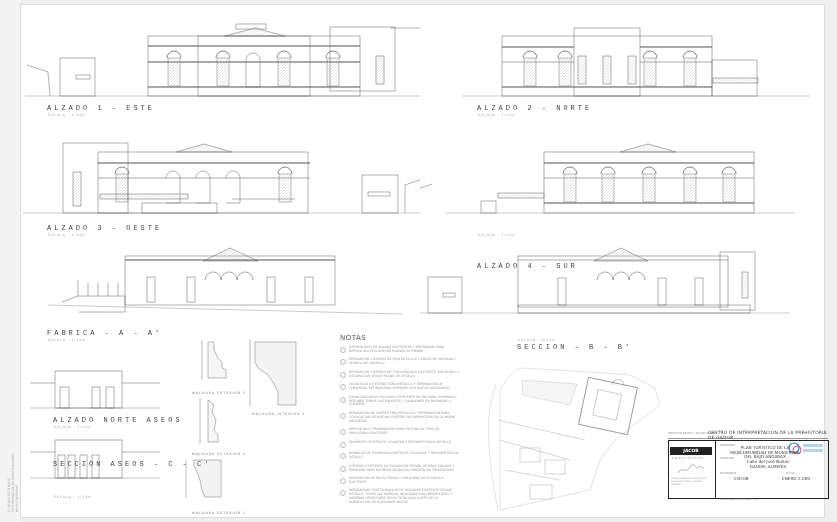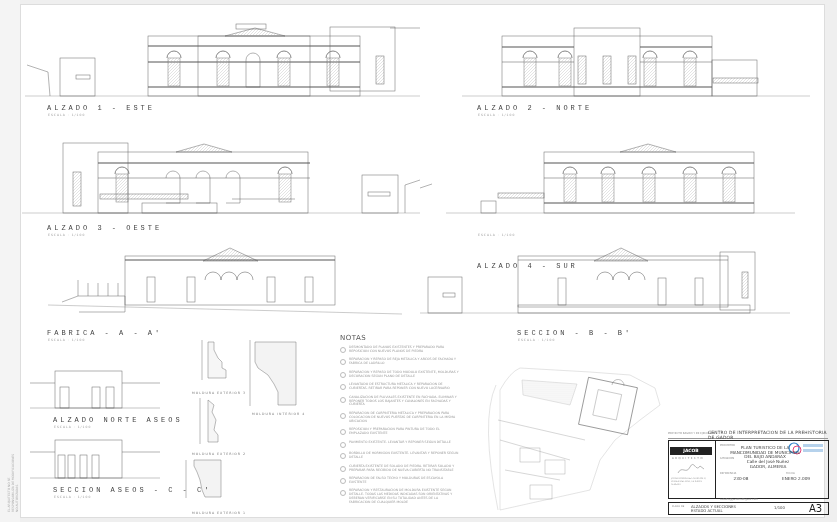--- a/index.html
+++ b/index.html
@@ -225,27 +225,27 @@
 
 <div class="label" style="left:47px;top:224px;">ALZADO 3 - OESTE</div>
 <div class="scale" style="left:48px;top:233px;">ESCALA : 1/100</div>
 
 <div class="label" style="left:477px;top:224px;margin-top:38px;">ALZADO 4 - SUR</div>
 <div class="scale" style="left:478px;top:233px;">ESCALA : 1/100</div>
 
 <div class="label" style="left:47px;top:329px;">FABRICA - A - A'</div>
 <div class="scale" style="left:48px;top:338px;">ESCALA : 1/100</div>
 
-<div class="label" style="left:517px;top:329px;">SECCION - B - B'</div>
+<div class="label" style="left:517px;top:343px;">SECCION - B - B'</div>
 <div class="scale" style="left:518px;top:338px;">ESCALA : 1/100</div>
 
 <div class="label" style="left:53px;top:416px;text-align:right;">ALZADO NORTE ASEOS</div>
 <div class="scale" style="left:54px;top:425px;">ESCALA : 1/100</div>
 
-<div class="label" style="left:53px;top:486px;">SECCION ASEOS - C - C'</div>
+<div class="label" style="left:53px;top:460px;">SECCION ASEOS - C - C'</div>
 <div class="scale" style="left:54px;top:495px;">ESCALA : 1/100</div>
 
 <div class="mlabel" style="left:192px;top:391px;">MOLDURA EXTERIOR 3</div>
 <div class="mlabel" style="left:252px;top:412px;">MOLDURA INTERIOR 4</div>
 <div class="mlabel" style="left:192px;top:452px;">MOLDURA EXTERIOR 2</div>
 <div class="mlabel" style="left:192px;top:511px;">MOLDURA EXTERIOR 1</div>
 
 <div class="side-text">EL ARQUITECTO NO SE RESPONSABILIZA DE MODIFICACIONES NO AUTORIZADAS</div>
 
 <div class="notes-title">NOTAS</div>
@@ -324,19 +324,13 @@
   <span class="tb-field" style="left:52px;top:14px;">PROMOTOR</span>
   <span class="tb-val" style="left:62px;top:16px;width:70px;">PLAN TURISTICO DE LA MANCOMUNIDAD DE MUNICIPIOS DEL BAJO ANDARAX</span>
   <span class="tb-field" style="left:52px;top:27px;">SITUACION</span>
   <span class="tb-val" style="left:75px;top:30px;width:50px;">Calle del Josè Nuñez GADOR, ALMERIA</span>
   <span class="tb-field" style="left:52px;top:42px;">REFERENCIA</span>
   <span class="tb-val" style="left:58px;top:47px;width:30px;">230-08</span>
   <span class="tb-field" style="left:118px;top:42px;">FECHA</span>
   <span class="tb-val" style="left:108px;top:47px;width:40px;">ENERO 2.009</span>
   <span class="tb-field" style="left:52px;top:68px;">estudio@jacobrodriguez.com</span>
 
-  <div class="tb-bottom">
-    <span class="k">PLANO DE</span>
-    <span class="title" style="width:60px;">ALZADOS Y SECCIONES ESTADO ACTUAL</span>
-    <span class="sc">1/100</span>
-    <span class="fmt">A3</span>
-  </div>
 </div>
 
 </body></html>

